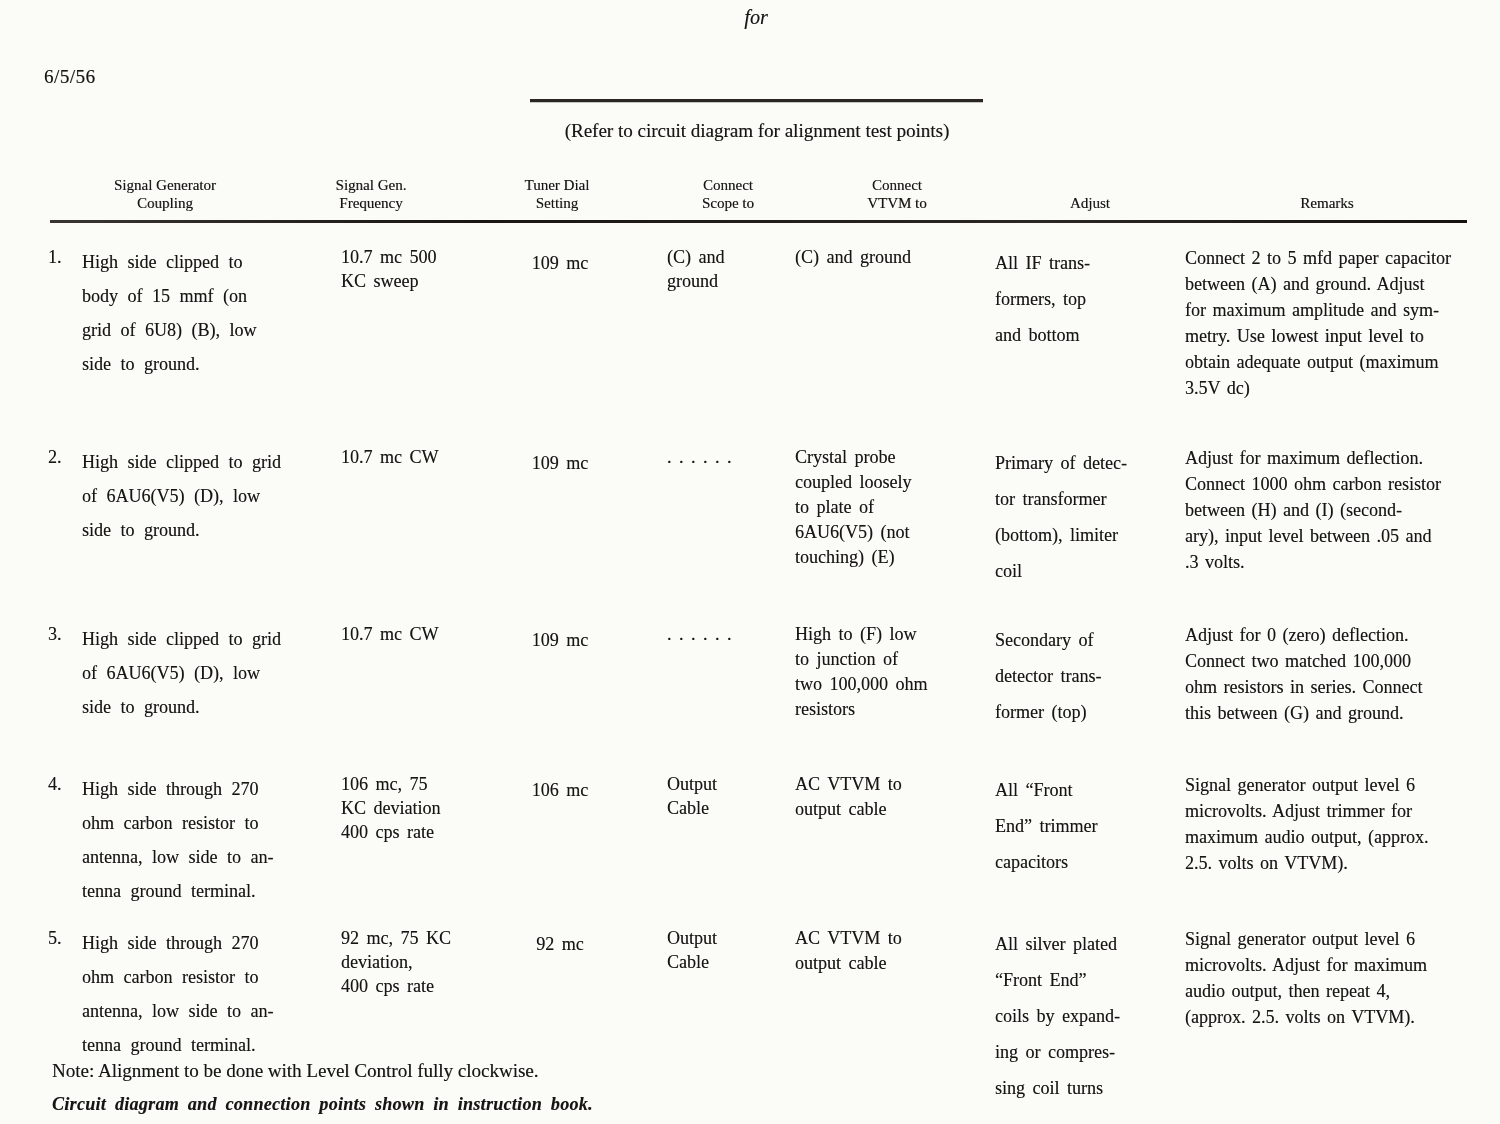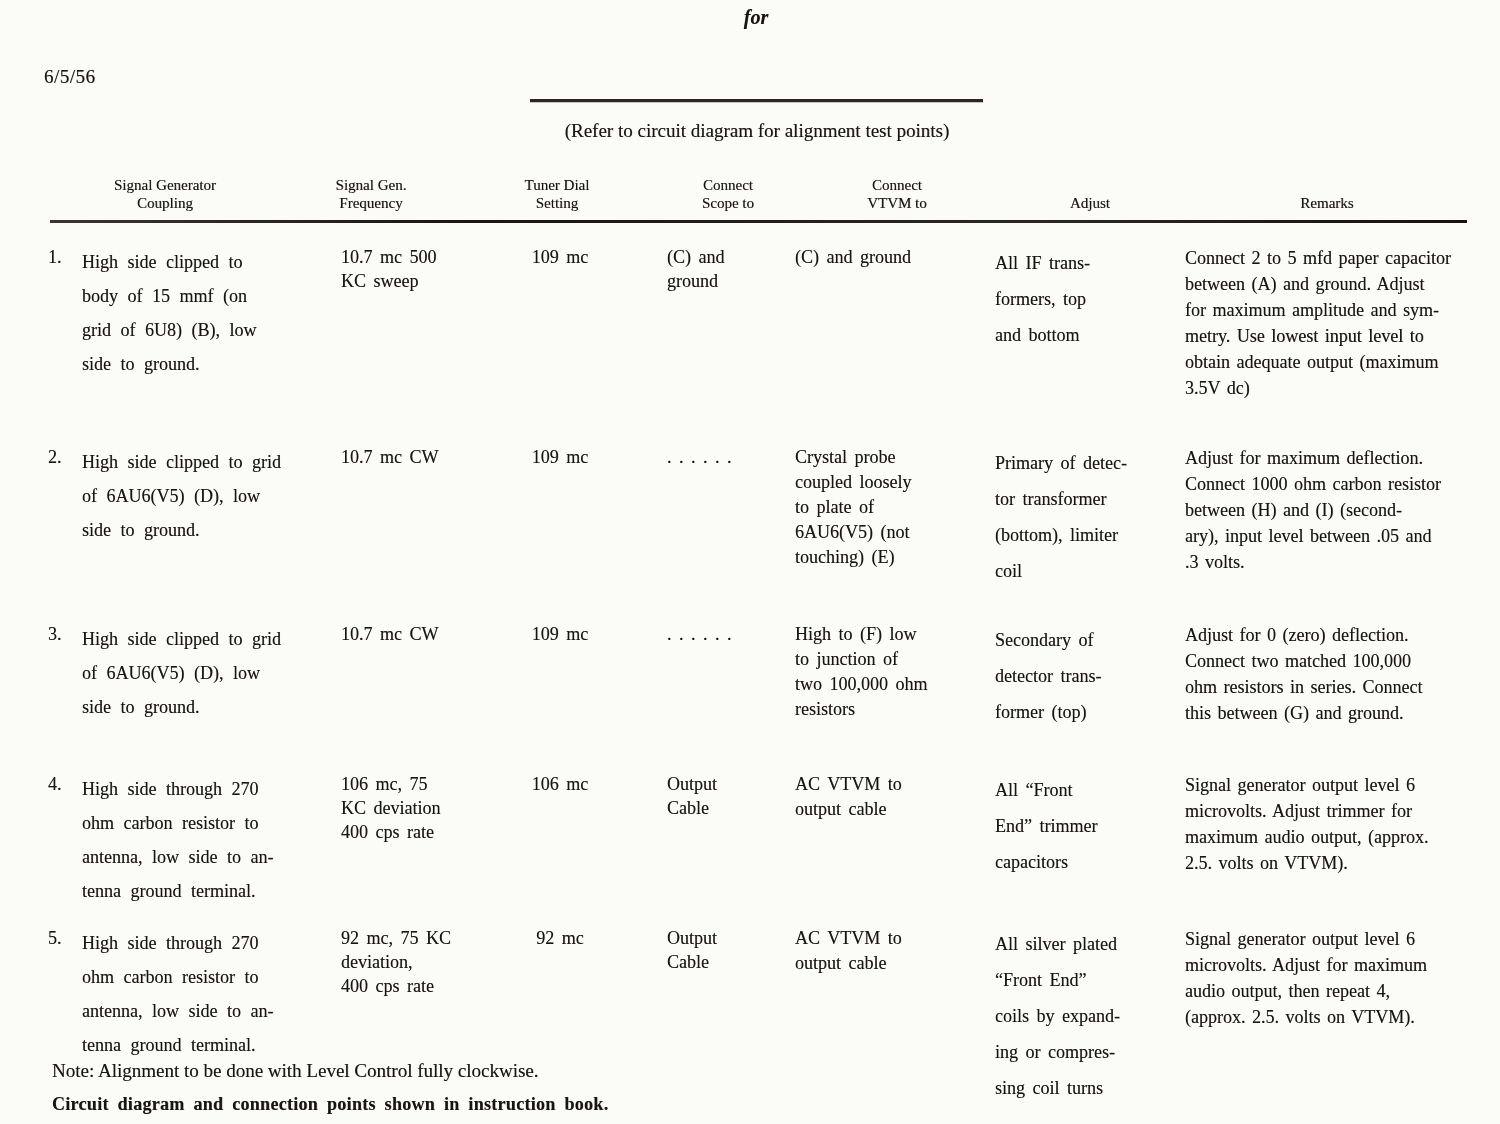--- a/index.html
+++ b/index.html
@@ -8,21 +8,21 @@
     width:1500px;height:1124px;
     background:var(--paper,#fbfbf8);
     color:var(--ink,#171513);
     font-family:"Liberation Serif","DejaVu Serif",serif;
     overflow:hidden;
     text-shadow:0.35px 0.25px 0 rgba(25,20,14,0.45);
   }
   .abs{position:absolute;}
   .for-word{
     left:756px;top:6px;transform:translateX(-50%);
-    font-size:20px;font-style:italic;font-weight:bold;text-align:center;
+    font-size:20px;font-style:italic;font-weight:normal;text-align:center;
   }
   .date{left:44px;top:66px;font-size:19px;letter-spacing:0.5px;text-align:right;}
   .title{
     left:757px;top:66px;transform:translateX(-50%);
     font-size:24px;letter-spacing:1.5px;white-space:nowrap;
   }
   .title-underline{
     left:530px;top:99px;width:453px;height:3px;
     background:var(--rule,#2a2623);
     box-shadow:0 1px 0 rgba(40,36,32,0.25);
@@ -45,29 +45,29 @@
   }
   .row{position:absolute;left:0;width:1500px;height:0;overflow:visible;}
   .r1{top:245px}.r2{top:445px}.r3{top:622px}.r4{top:772px}.r5{top:926px}
   .cell{
     position:absolute;top:0;white-space:pre-line;
     font-size:18px;line-height:24px;word-spacing:3px;
   }
   .c-num{left:48px;width:26px;}
   .c-coupling{left:82px;width:206px;word-spacing:5px;line-height:34px;}
   .c-freq{left:341px;width:148px;}
-  .c-dial{left:500px;width:120px;text-align:center;}
+  .c-dial{left:500px;width:120px;text-align:center;margin-top:6px;}
   .c-scope{left:667px;width:115px;}
   .c-vtvm{left:795px;width:152px;line-height:25px;}
   .c-adjust{left:995px;width:172px;line-height:36px;}
   .c-remarks{left:1185px;width:290px;line-height:26px;word-spacing:2px;}
   .note{left:52px;top:1060px;font-size:19px;}
   .bold-note{
     left:52px;top:1094px;font-size:18px;font-weight:bold;
-    word-spacing:4px;letter-spacing:0.3px;
+    word-spacing:4px;letter-spacing:0.3px;font-style:italic;
   }
 </style>
 </head>
 <body>
 
 <div class="page">
 
   <div class="abs for-word">for</div>
   <div class="abs date">6/5/56</div>
   <div class="abs title-underline"></div>

